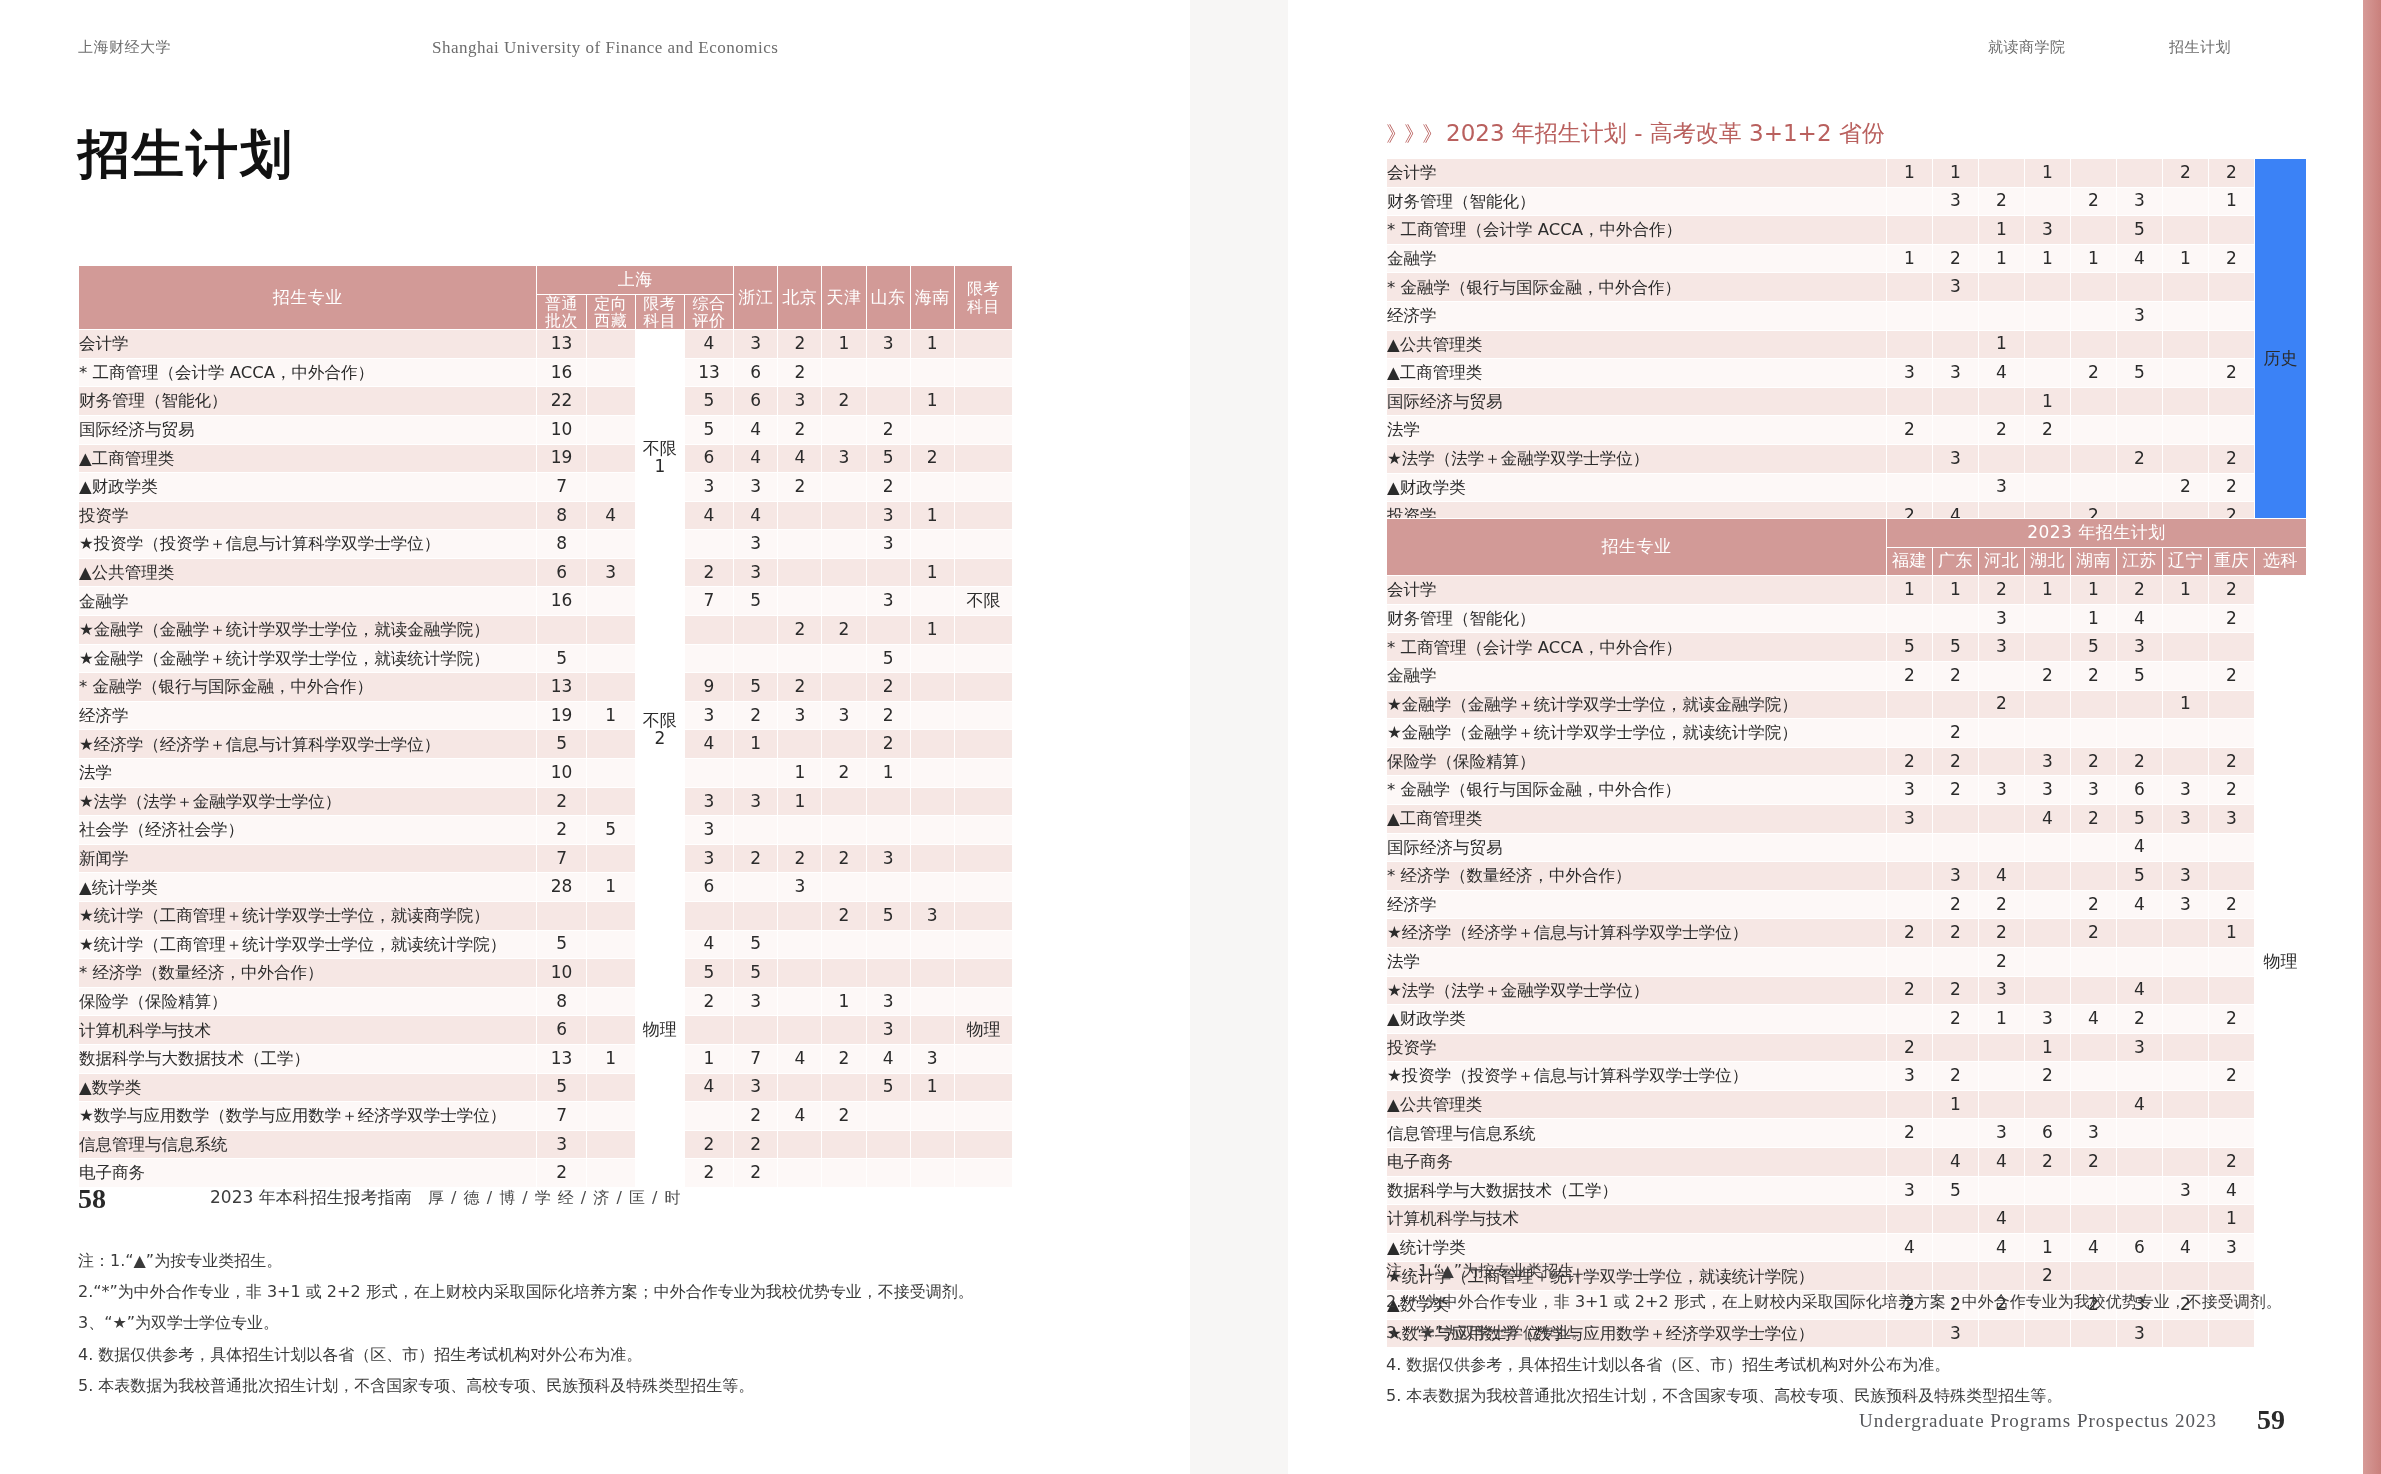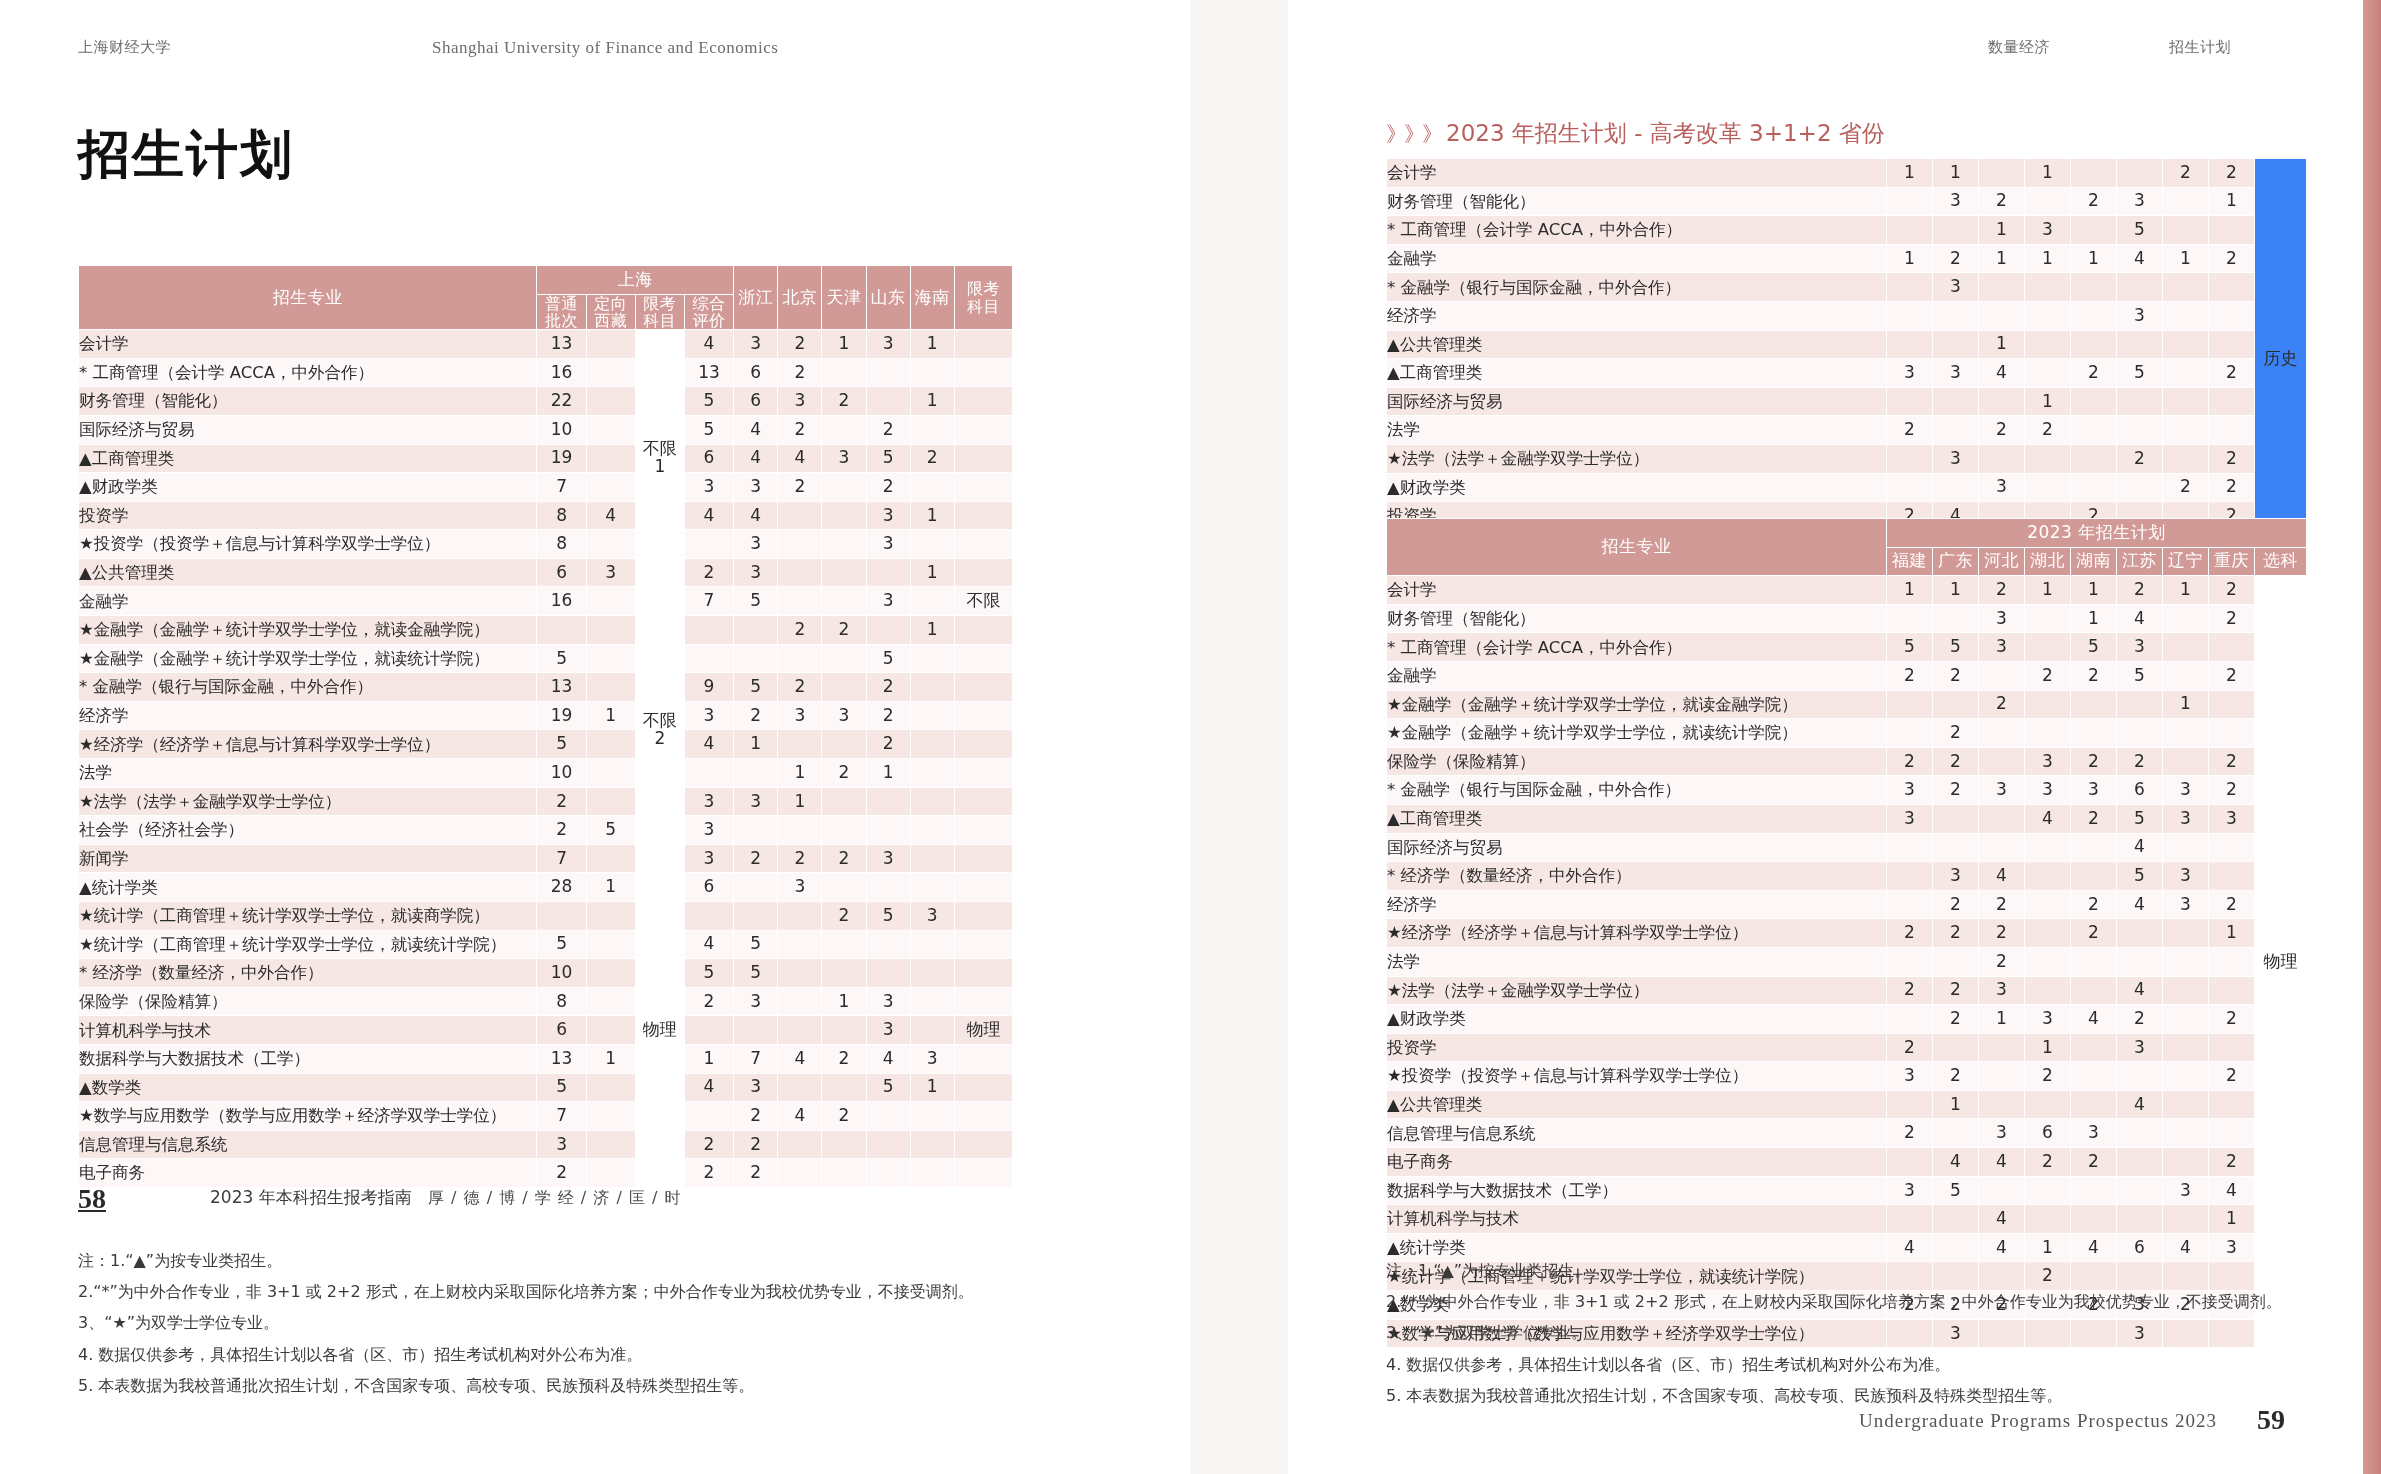--- a/index.html
+++ b/index.html
@@ -129,21 +129,21 @@
   .pfoot {
     position: absolute; bottom: 42px;
     font-family: "Liberation Serif","DejaVu Serif",serif;
     color: #55565a;
   }
   .pno { font-size: 28px; font-weight: bold; color:#2a2a2a; }
   .foot-cn { font-size: 17px; font-family:"DejaVu Sans","Liberation Sans",sans-serif; color:#3d3d3d;}
   .foot-motto { font-size: 16px; font-family:"DejaVu Sans","Liberation Sans",sans-serif; color:#4a4a4a; letter-spacing:1px;}
   .foot-en { font-size: 19px; letter-spacing: 1px; color:#55565a; }
 
-  .fl-no   { left: 78px;  bottom: 38px; text-decoration: underline; }
+  .fl-no   { left: 78px;  bottom: 38px; }
   .fl-cn   { left: 210px; bottom: 44px; }
   .fl-mot  { left: 428px; bottom: 44px; }
   .fr-en   { right: 146px; bottom: 42px; margin-top: 15px; }
   .fr-no   { right: 78px;  bottom: 38px; }
 </style>
 </head>
 <body>
 
 <div class="spread">
 
@@ -593,21 +593,21 @@
     </div>
 
     <div class="pfoot pno fl-no">58</div>
     <div class="pfoot foot-cn fl-cn">2023 年本科招生报考指南</div>
     <div class="pfoot foot-motto fl-mot">厚 / 德 / 博 / 学    经 / 济 / 匡 / 时</div>
   </div>
 
   <div class="page-right">
     <div class="page-right-inner">
 
-      <div class="runhead cn rh-r-cn">数量经济</div>
+      <div class="runhead cn rh-r-cn">就读商学院</div>
       <div class="runhead cn rh-r-en">招生计划</div>
 
       <div style="position:absolute; left:98px; top:0; width:940px; height:1474px;">
 
         <div class="sec-head sh-right">
           <span class="chev">》》》</span><span>2023 年招生计划 - 高考改革 3+1+2 省份</span>
         </div>
 
         <table class="plan" id="table-hist">
           <colgroup>

